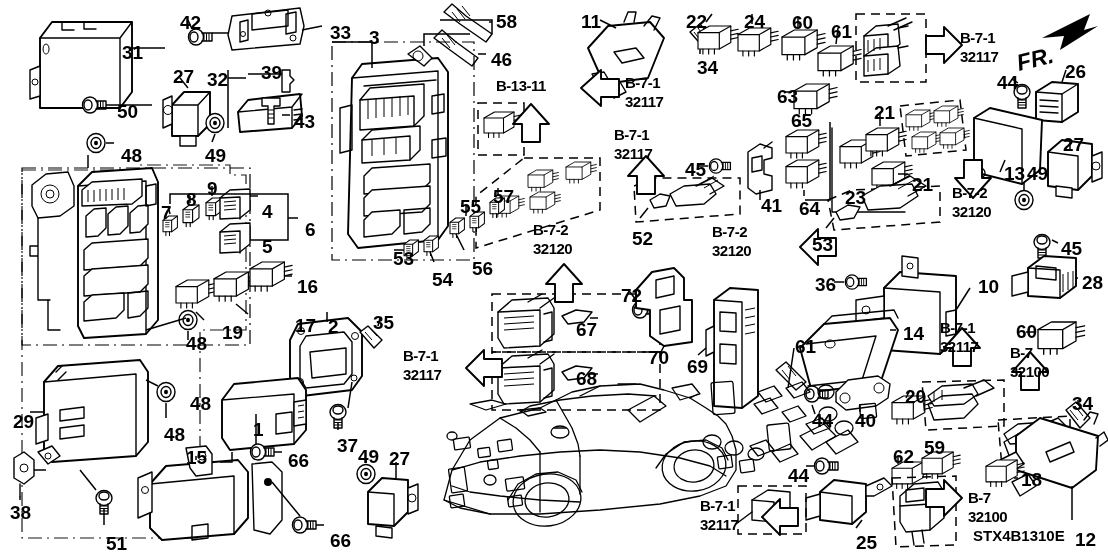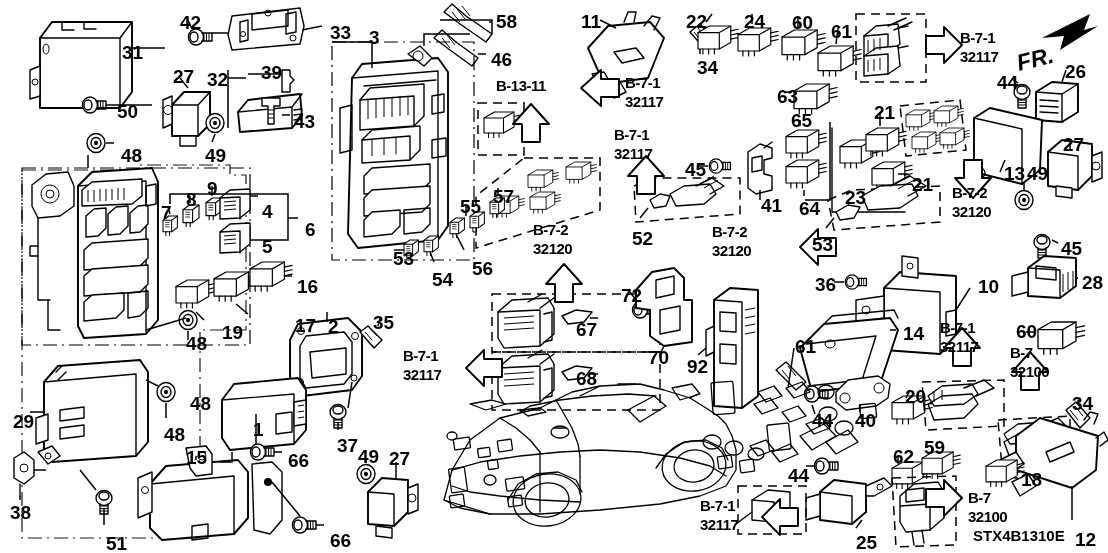--- a/index.html
+++ b/index.html
@@ -842,21 +842,21 @@
       <div class="cal num" style="left: 621px; top: 286px;">72</div>
       <div class="cal num" style="left: 815px; top: 275px;">36</div>
       <div class="cal num" style="left: 978px; top: 277px;">10</div>
       <div class="cal num" style="left: 1082px; top: 273px;">28</div>
       <div class="cal num" style="left: 328px; top: 317px;">2</div>
       <div class="cal num" style="left: 373px; top: 313px;">35</div>
       <div class="cal num" style="left: 903px; top: 324px;">14</div>
       <div class="cal num" style="left: 1016px; top: 322px;">60</div>
       <div class="cal num" style="left: 576px; top: 320px;">67</div>
       <div class="cal num" style="left: 648px; top: 348px;">70</div>
-      <div class="cal num" style="left: 687px; top: 357px;">92</div>
+      <div class="cal num" style="left: 687px; top: 357px;">69</div>
       <div class="cal num" style="left: 795px; top: 337px;">61</div>
       <div class="cal num" style="left: 576px; top: 369px;">68</div>
       <div class="cal num" style="left: 13px; top: 412px;">29</div>
       <div class="cal num" style="left: 164px; top: 425px;">48</div>
       <div class="cal num" style="left: 190px; top: 394px;">48</div>
       <div class="cal num" style="left: 253px; top: 420px;">1</div>
       <div class="cal num" style="left: 337px; top: 436px;">37</div>
       <div class="cal num" style="left: 358px; top: 447px;">49</div>
       <div class="cal num" style="left: 389px; top: 449px;">27</div>
       <div class="cal num" style="left: 812px; top: 411px;">44</div>

